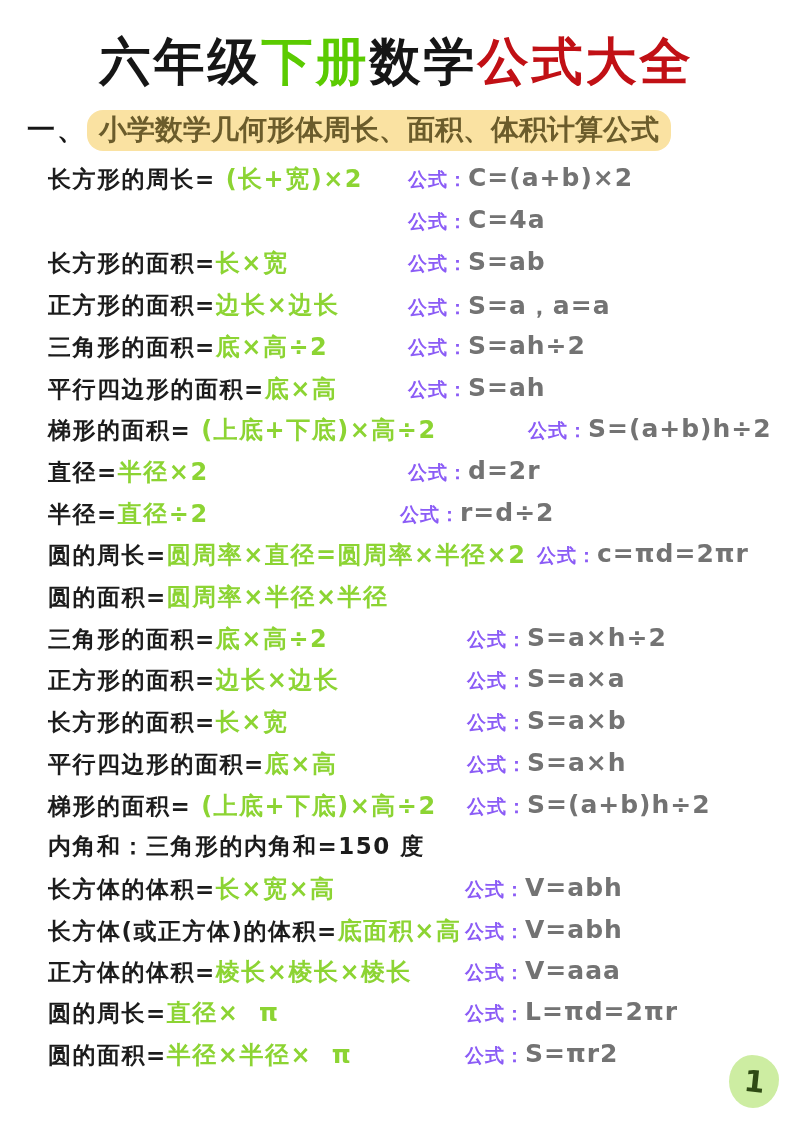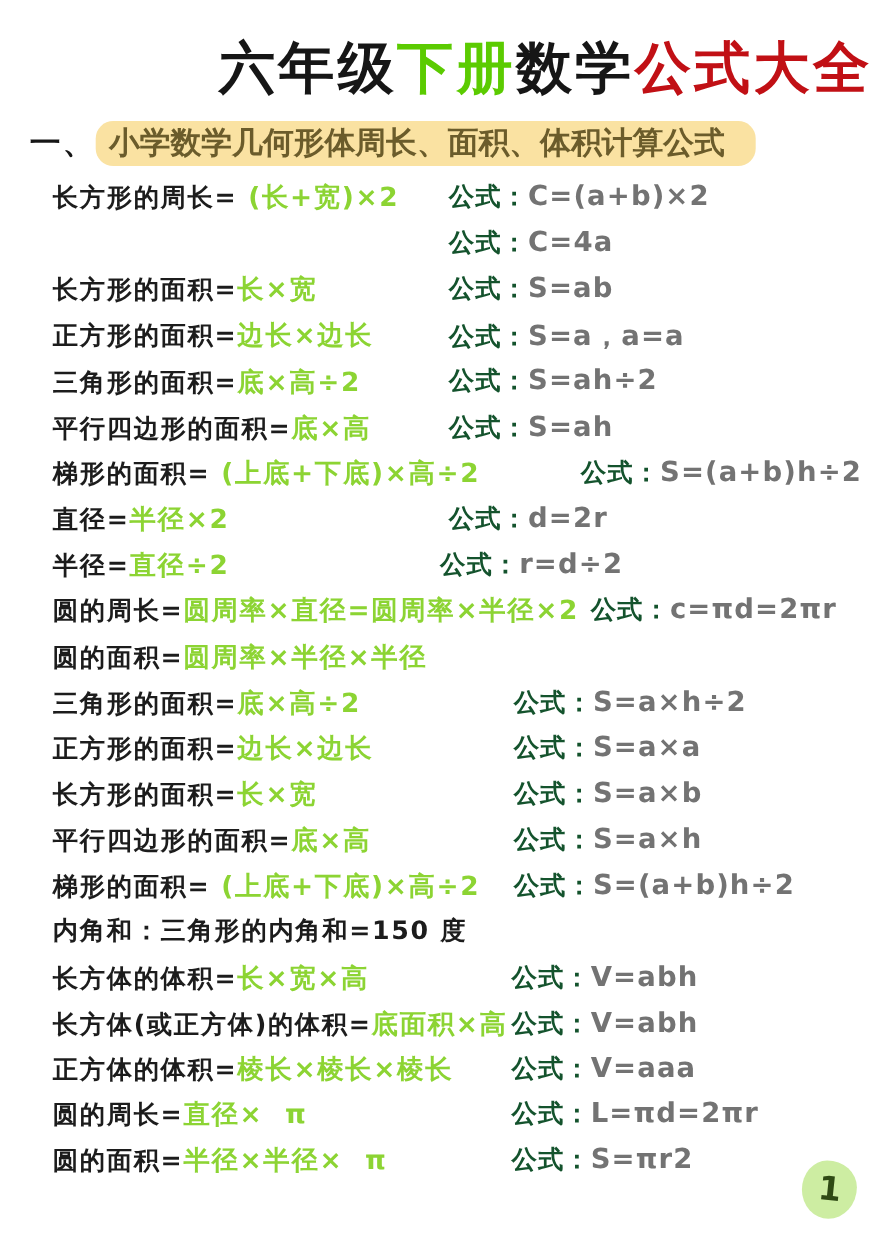--- a/index.html
+++ b/index.html
@@ -5,45 +5,45 @@
   html,body{margin:0;padding:0;}
   body{
     width:793px;height:1122px;background:#ffffff;
     font-family:"DejaVu Sans","Liberation Sans",sans-serif;
     position:relative;overflow:hidden;
   }
   .page{position:absolute;left:0;top:0;width:793px;height:1122px;background:#ffffff;}
 
   .title{
     position:absolute;top:28px;left:0;width:100%;margin:0;
-    text-align:right;font-size:51px;font-weight:bold;letter-spacing:3px;
+    text-align:center;font-size:51px;font-weight:bold;letter-spacing:3px;
     color:#161616;white-space:nowrap;font-family:Liberation Mono, monospace;
   }
   .t-green{color:#5bcb01;}
   .t-red{color:#c11015;}
 
   .section-head{
     position:absolute;top:111px;left:27px;
     font-size:28px;font-weight:bold;white-space:nowrap;
   }
   .sec-num{color:#161616;letter-spacing:2px;}
   .sec-highlight{
     background:#fae2a2;color:#6b5c2b;
-    border-radius:16px;padding:3px 28px 5px 12px;
+    border-radius:16px;padding:3px 12px 5px 12px;
   }
 
   .row{
     position:absolute;left:0;width:793px;height:34px;
     font-weight:bold;white-space:pre;
   }
   .lhs{position:absolute;left:48px;top:0;}
   .lab{font-size:23px;color:#1c1c1c;letter-spacing:1.5px;}
   .expr{font-size:24px;color:#8cd433;letter-spacing:1.5px;}
   .fcol{position:absolute;top:0;}
-  .fpre{font-size:23px;color:#14532d;letter-spacing:1px;}
+  .fpre{font-size:19px;color:#8b5cf6;letter-spacing:1px;}
   .fval{font-size:25px;color:#737373;letter-spacing:1px;}
 
   .page-num-blob{
     position:absolute;left:729px;top:1055px;width:50px;height:53px;
     background:#cdeda2;border-radius:46% 54% 52% 48% / 50% 46% 54% 50%;
     display:flex;align-items:center;justify-content:center;
   }
   .page-num-blob span{
     color:#2f4a14;font-size:30px;font-weight:bold;transform:rotate(6deg);
   }

